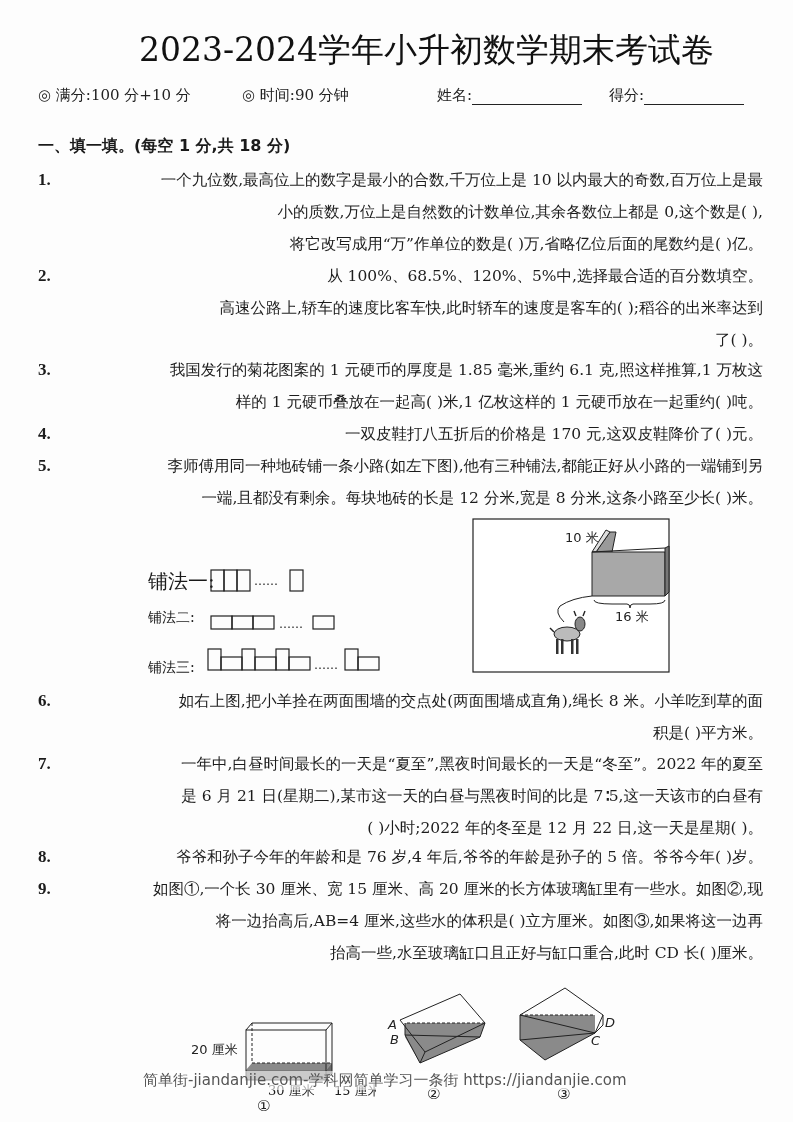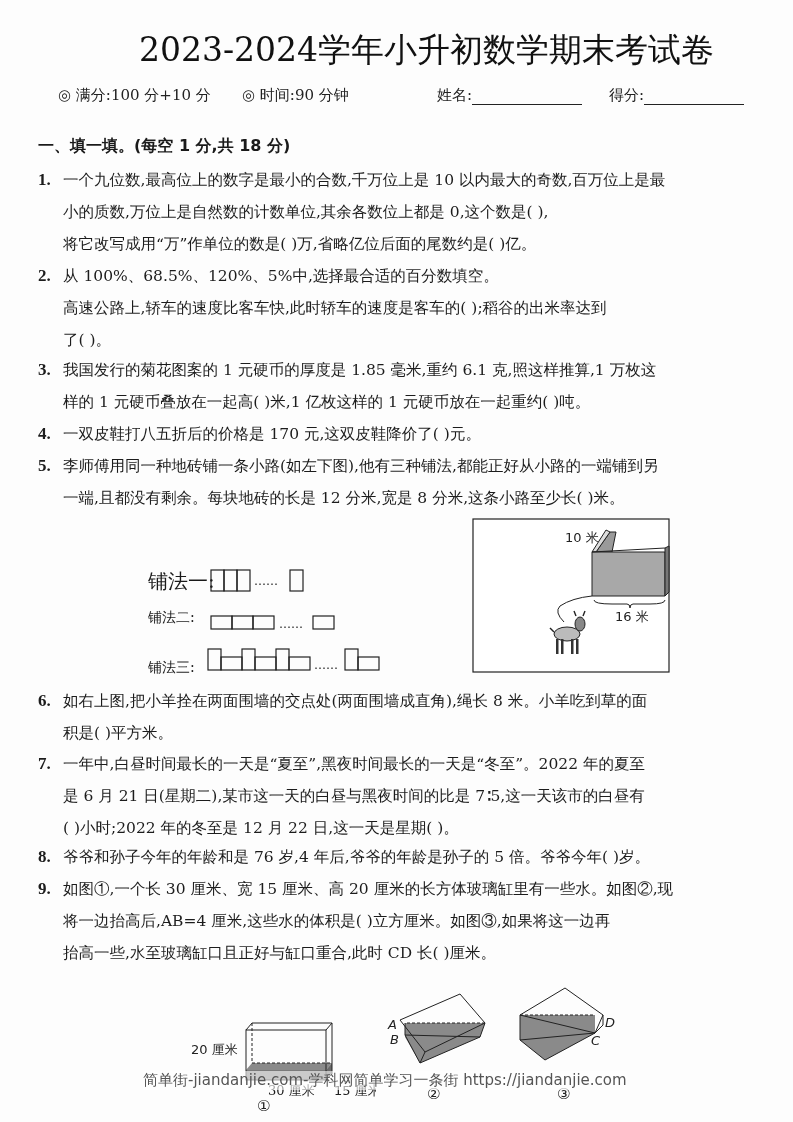--- a/index.html
+++ b/index.html
@@ -14,36 +14,36 @@
     padding-left:30px;
   }
   .meta { position:absolute; top:86px; font-size:15px; color:#222; }
   .meta .line { display:inline-block; border-bottom:1px solid #222; vertical-align:bottom; height:16px; }
   .section {
     position:absolute; left:38px; top:136px; font-size:16px; font-weight:bold;
     font-family:"DejaVu Sans", sans-serif;
   }
   .q { position:absolute; left:38px; width:725px; font-size:15.5px; line-height:32px; color:#1c1c1c; }
   .q .num { position:absolute; left:0; top:0; font-weight:bold; font-family:"Liberation Serif", serif; font-size:17px; }
-  .q .body { margin-left:25px; }
+  .q .body { margin-left:16px;text-align:right; }
   .q .line-text { display:block; white-space:nowrap; }
   .diagram { position:absolute; }
   .watermark {
     position:absolute; left:143px; top:1071px; font-family:"DejaVu Sans", sans-serif;
     font-size:15px; color:#555; white-space:nowrap; background:rgba(255,255,255,0.6);
   }
   .circ-label { position:absolute; font-size:15px; color:#222; font-family:"DejaVu Sans", sans-serif; }
   svg text { font-family:"DejaVu Sans", sans-serif; }
 </style>
 </head>
 <body>
 
 <div class="title">2023-2024学年小升初数学期末考试卷</div>
 
-<div class="meta" style="left:38px;margin-left:20px;">◎ 满分:100 分+10 分</div>
+<div class="meta" style="left:38px;">◎ 满分:100 分+10 分</div>
 <div class="meta" style="left:242px;">◎ 时间:90 分钟</div>
 <div class="meta" style="left:437px;">
   <span>姓名:</span><span class="line" style="width:110px;"></span>
 </div>
 <div class="meta" style="left:609px;">
   <span>得分:</span><span class="line" style="width:100px;"></span>
 </div>
 
 <div class="section">一、填一填。(每空 1 分,共 18 分)</div>
 

